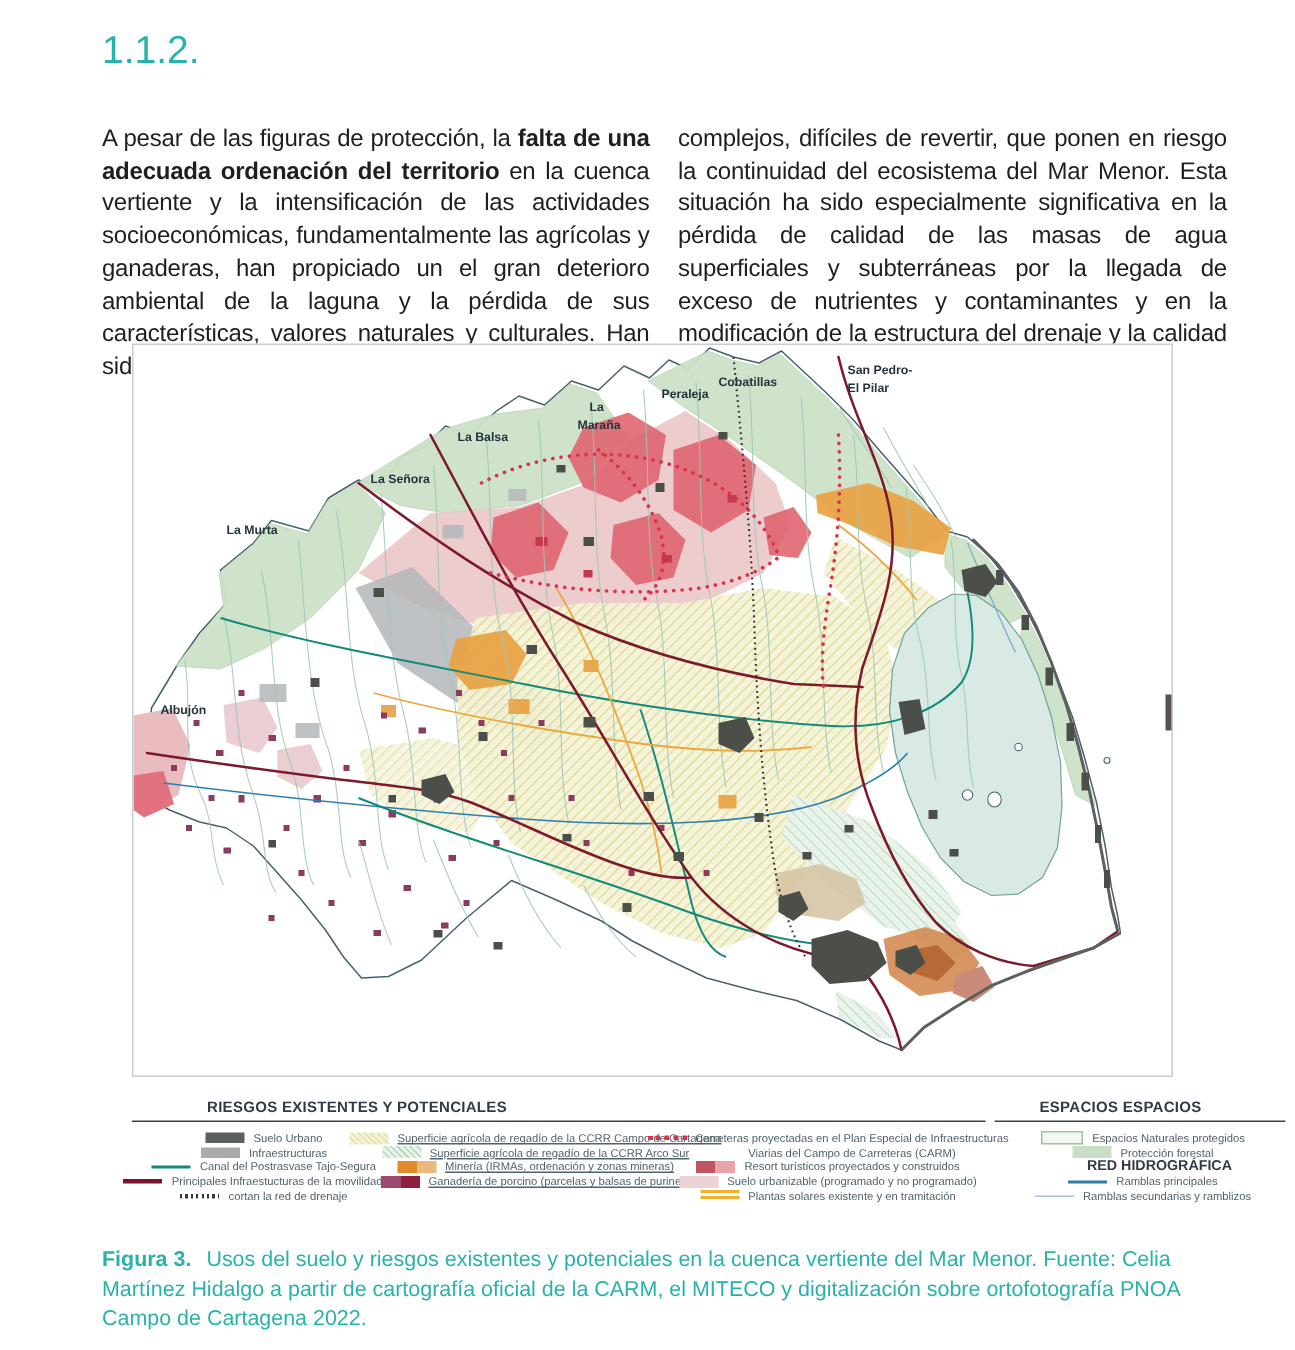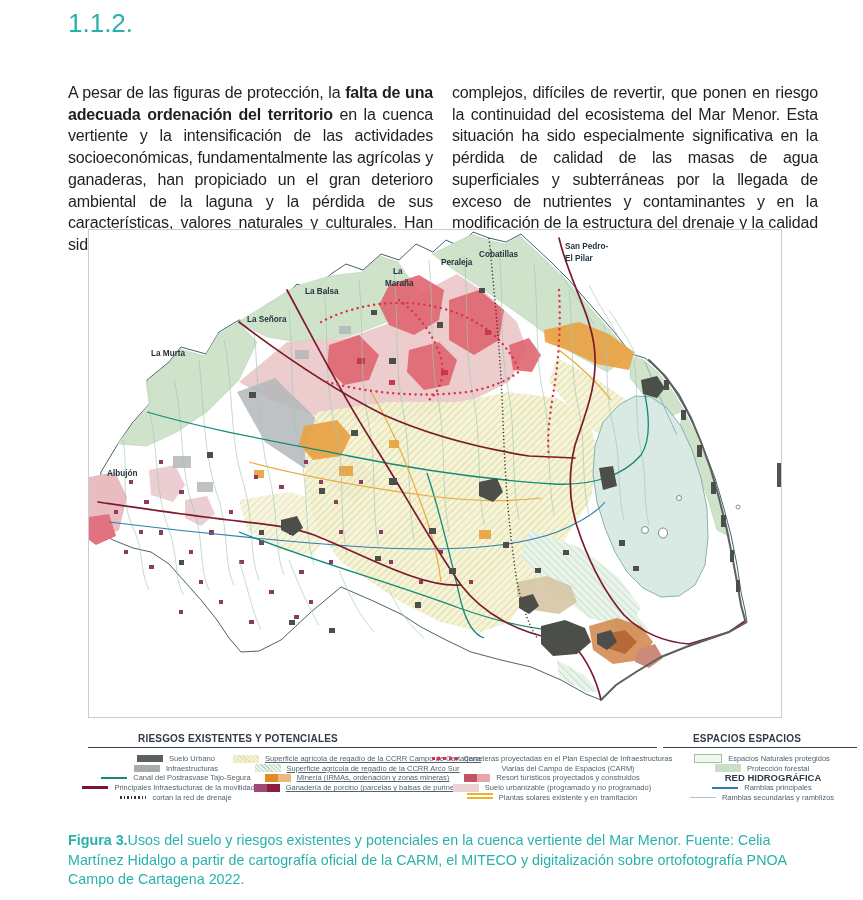--- a/index.html
+++ b/index.html
@@ -1,19 +1,19 @@
 <!DOCTYPE html>
 <html><head>
 <meta charset="utf-8">
 <style>
   html,body{margin:0;padding:0;background:#ffffff;}
   .page{position:relative;width:863px;height:900px;background:#ffffff;overflow:hidden;
         font-family:"Liberation Sans", sans-serif;}
   
-  .heading{position:absolute;left:68px;top:8px;display:flex;color:#29b2ab;
+  .heading{position:absolute;left:68px;top:18px;display:flex;color:#29b2ab;
            font-size:26px;font-weight:500;letter-spacing:0px;}
   .heading .num{width:80px;}
   
   .bodycol{position:absolute;top:62px;font-size:16px;line-height:21.7px;color:#221e1f;
            text-align:justify;letter-spacing:-0.15px;margin-top:20px;}
   .col1{left:68px;width:365px;}
   .col2{left:452px;width:366px;}
   
   .mapbox{position:absolute;left:88px;top:229px;width:692px;height:487px;
           border:1px solid #c6cdd3;background:#ffffff;}
@@ -41,21 +41,21 @@
   .sw-urbanizable{height:8px;background:#ecd3d3;}
   .sw-solar{height:8px;background:repeating-linear-gradient(180deg,#f0b02c 0 2px,#ffffff 2px 4.5px);}
   .sw-enp{height:7px;background:#f2f7f0;border:1px solid #9cc49a;}
   .sw-forestal{height:8px;background:#c9dfc5;}
   .sw-rambla1{height:2.5px;background:#2d7fae;}
   .sw-rambla2{height:1px;background:#a9c4da;}
   .lg-sub{font-size:9.5px;font-weight:bold;color:#323a49;height:10px;line-height:10px;}
   
   .caption{position:absolute;left:68px;top:831px;width:754px;font-size:14.3px;
            line-height:19.5px;color:#29b2ab;text-align:left;}
-  .caption b{}
+  .caption b{margin-right:10px;}
 </style>
 </head>
 <body>
 
 <div class="page">
 
   <div class="heading">
     <span class="num">1.1.2.</span>
   </div>
 
@@ -364,21 +364,21 @@
       </div>
   </div>
 
   <div class="lg-col" style="left:452px;top:754px;width:200px;">
     <div class="lg-row">
         <span class="sw sw-carretera"></span>
         <span>Carreteras proyectadas en el Plan Especial de Infraestructuras</span>
       </div>
     <div class="lg-row">
         <span class="sw"></span>
-        <span>Viarias del Campo de Espacios (CARM)</span>
+        <span>Viarias del Campo de Carreteras (CARM)</span>
       </div>
     <div class="lg-row">
         <span class="sw sw-resort"></span>
         <span>Resort turísticos proyectados y construidos</span>
       </div>
     <div class="lg-row">
         <span class="sw sw-urbanizable"></span>
         <span>Suelo urbanizable  (programado y no programado)</span>
       </div>
     <div class="lg-row">

